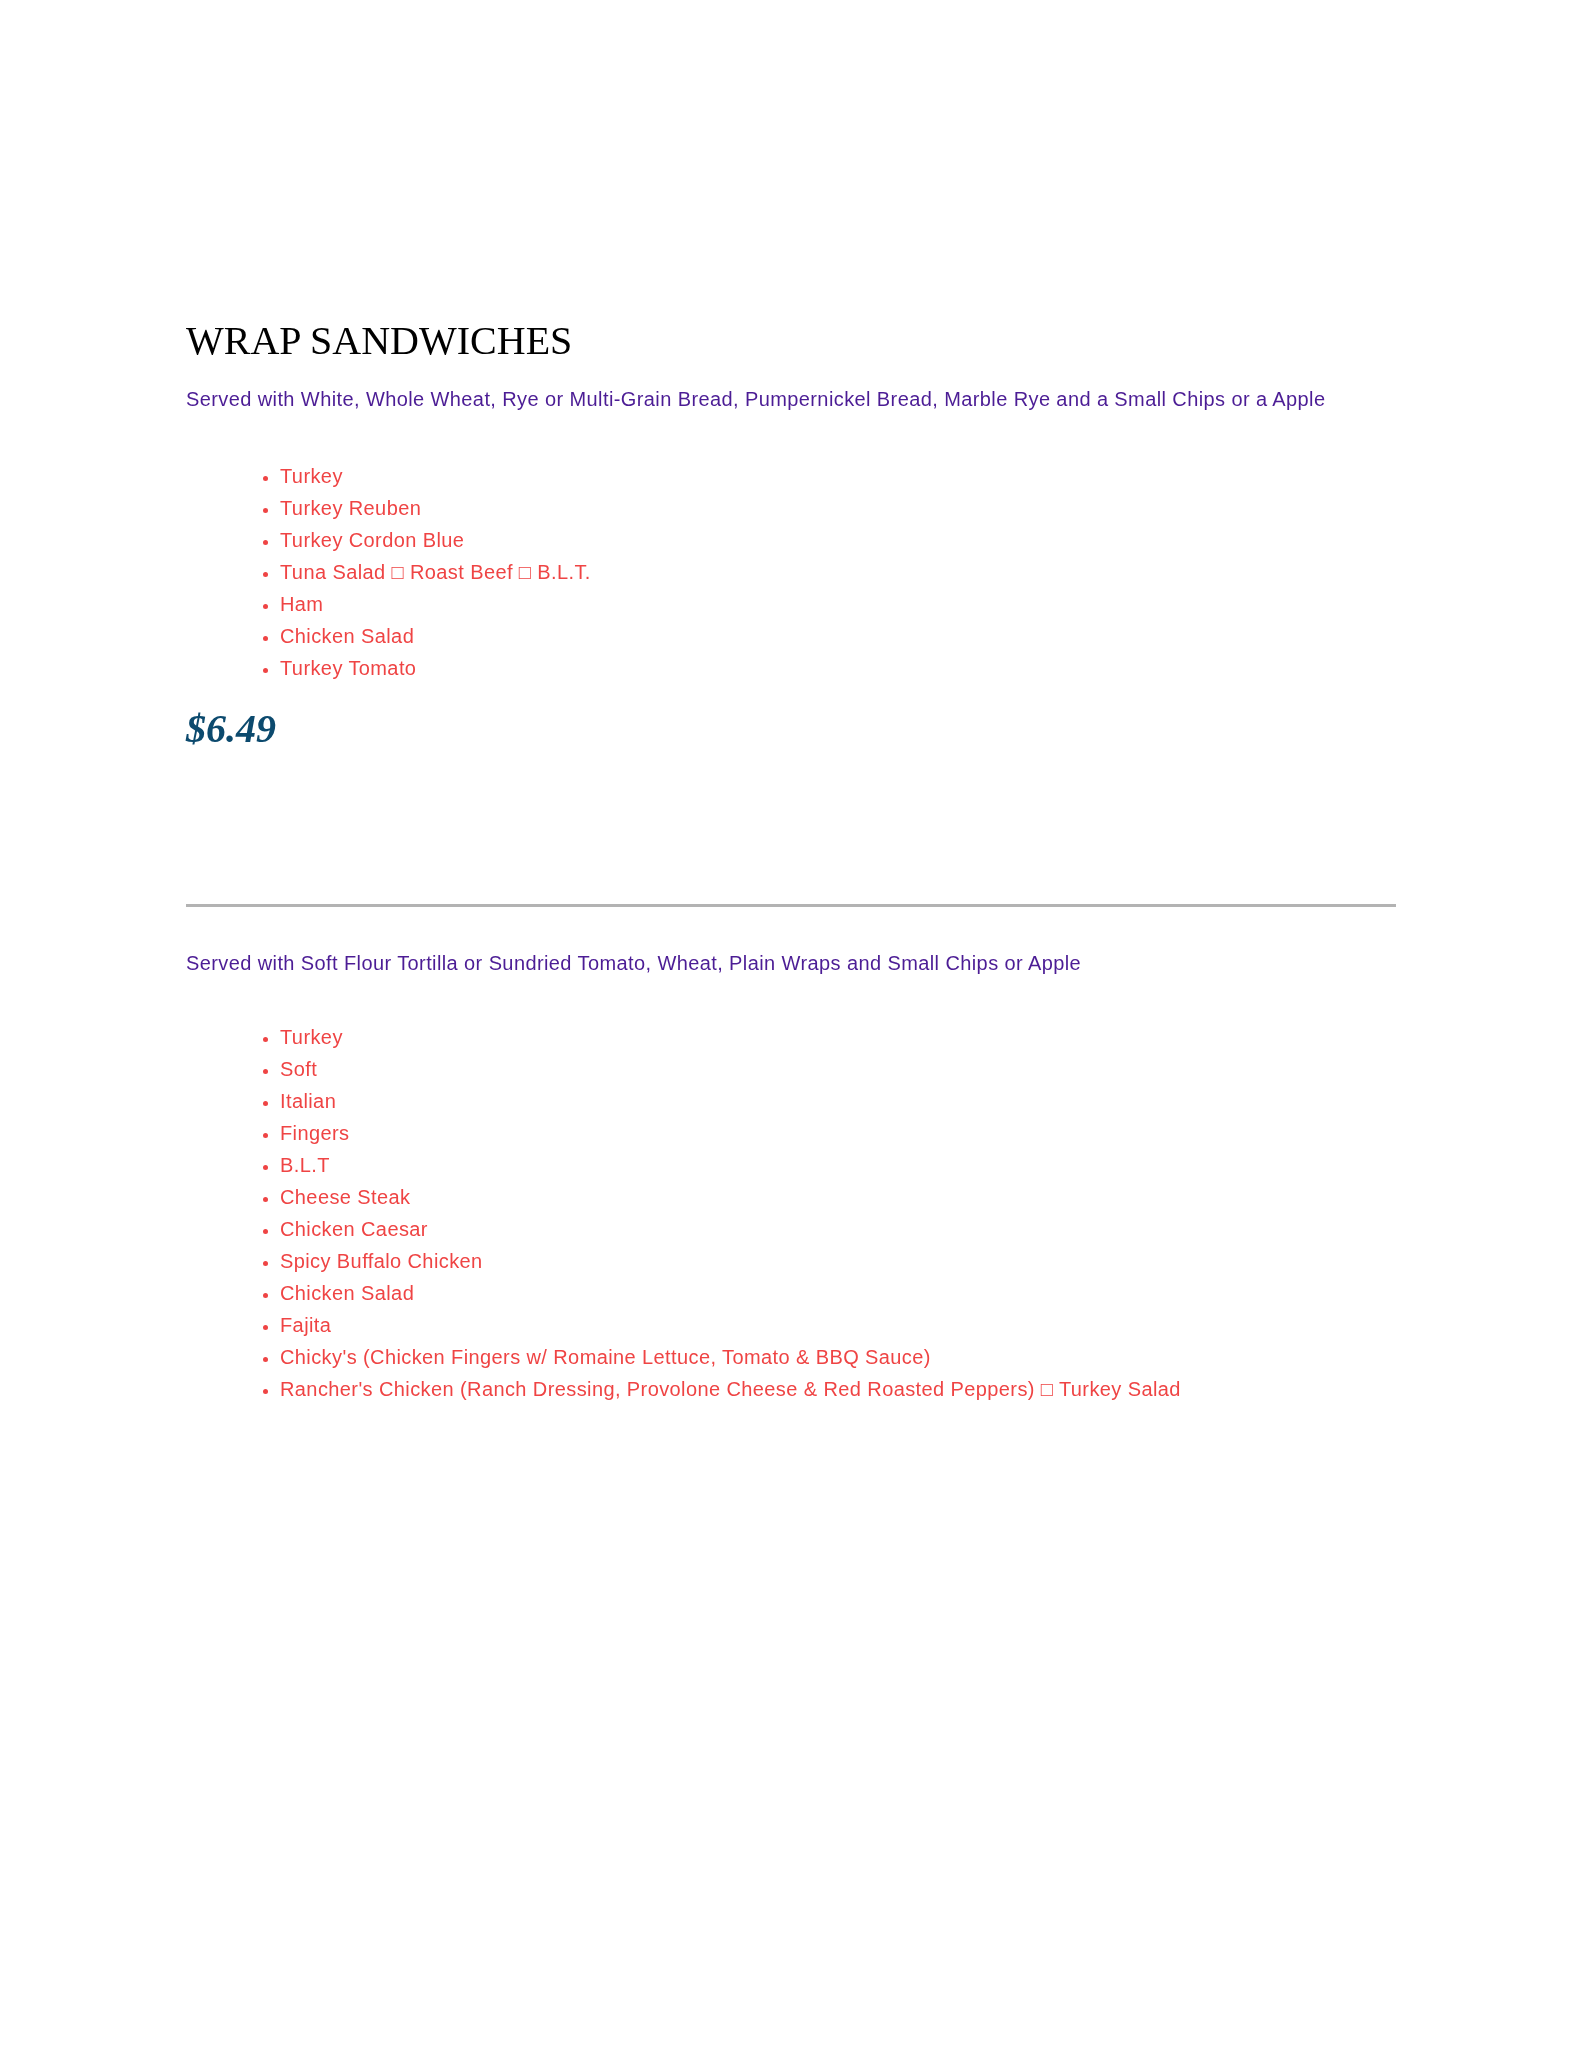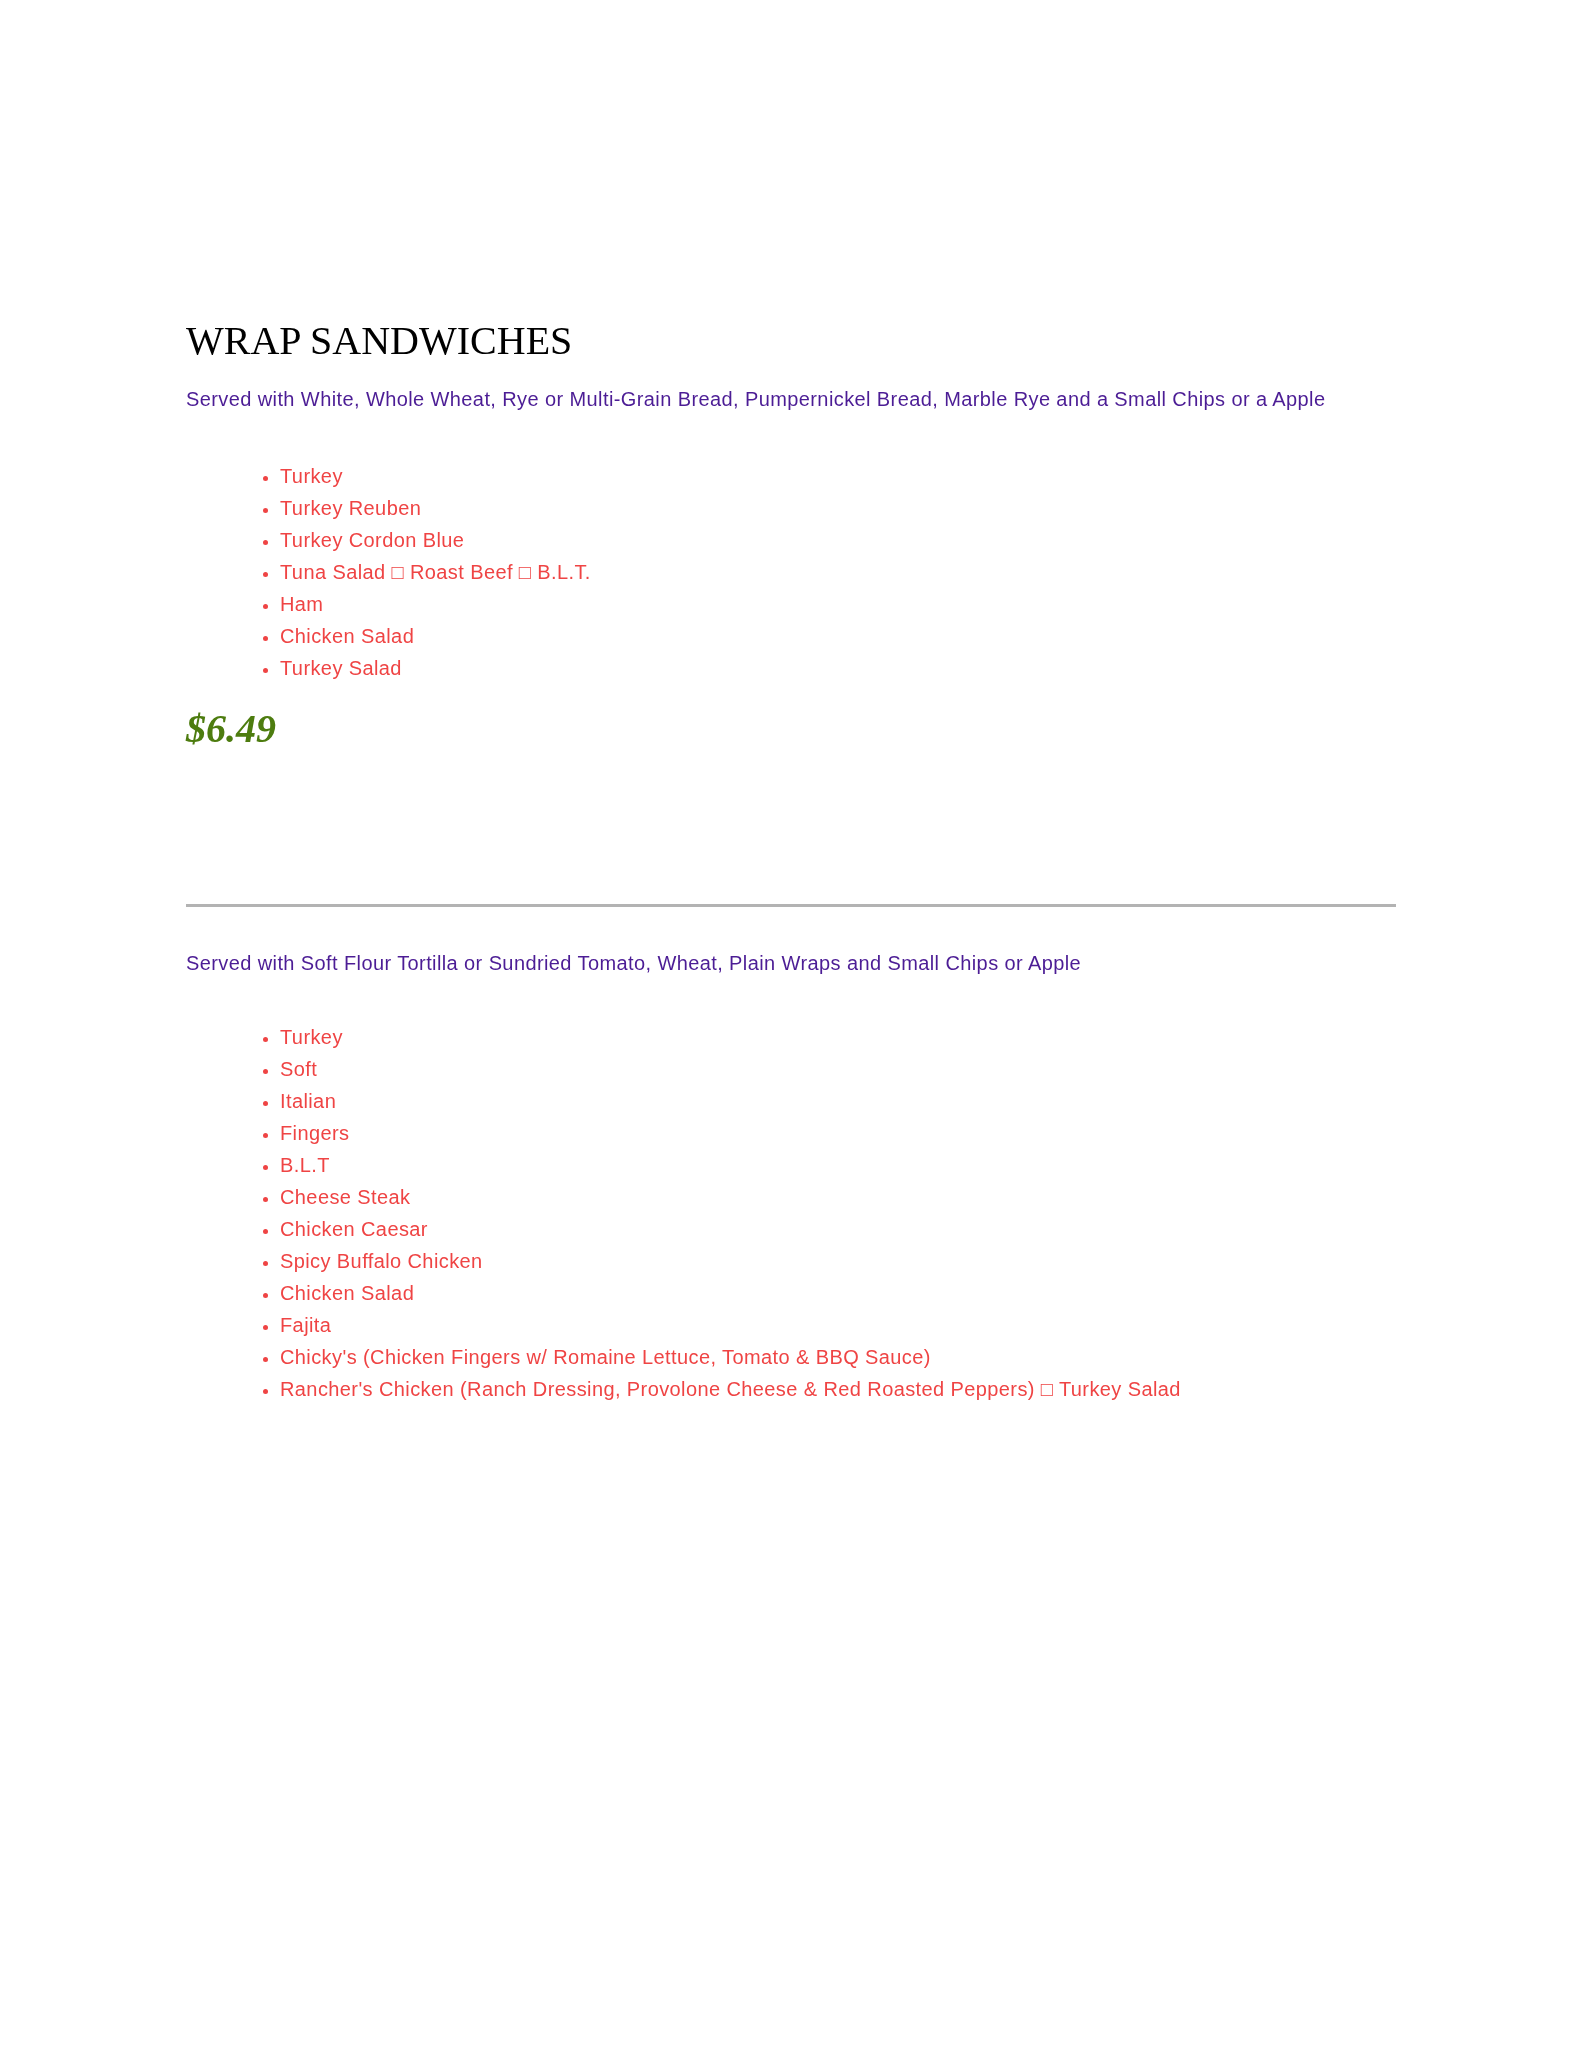--- a/index.html
+++ b/index.html
@@ -63,21 +63,21 @@
   ul.menu-items li::marker {
     font-size: 18px;
   }
   .section-price {
     margin-top: 21px;
     font-family: "Liberation Serif", "DejaVu Serif", serif;
     font-weight: bold;
     font-style: italic;
     font-size: 40px;
     line-height: 48px;
-    color: #4d7c0f;
+    color: #0c4a6e;
   }
   .section-divider {
     margin: 151px 0 0 0;
     border: none;
     width: 1210px;
     height: 3px;
     background: #b3b3b3;
   }
   h1.section-title.wrap-title {
     margin-top: 35px;
@@ -92,21 +92,21 @@
     <section>
       <h1 class="section-title">WRAP SANDWICHES</h1>
       <p class="section-description">Served with White, Whole Wheat, Rye or Multi-Grain Bread, Pumpernickel Bread, Marble Rye and a Small Chips or a Apple</p>
       <ul class="menu-items">
         <li>Turkey</li>
         <li>Turkey Reuben</li>
         <li>Turkey Cordon Blue</li>
         <li>Tuna Salad □ Roast Beef □ B.L.T.</li>
         <li>Ham</li>
         <li>Chicken Salad</li>
-        <li>Turkey Salad</li>
+        <li>Turkey Tomato</li>
       </ul>
       <div class="section-price">$6.49</div>
     </section>
 
     <hr class="section-divider">
 
     <section>
       <p class="section-description wrap-desc">Served with Soft Flour Tortilla or Sundried Tomato, Wheat, Plain Wraps and Small Chips or Apple</p>
       <ul class="menu-items wrap-items">
         <li>Turkey</li>

